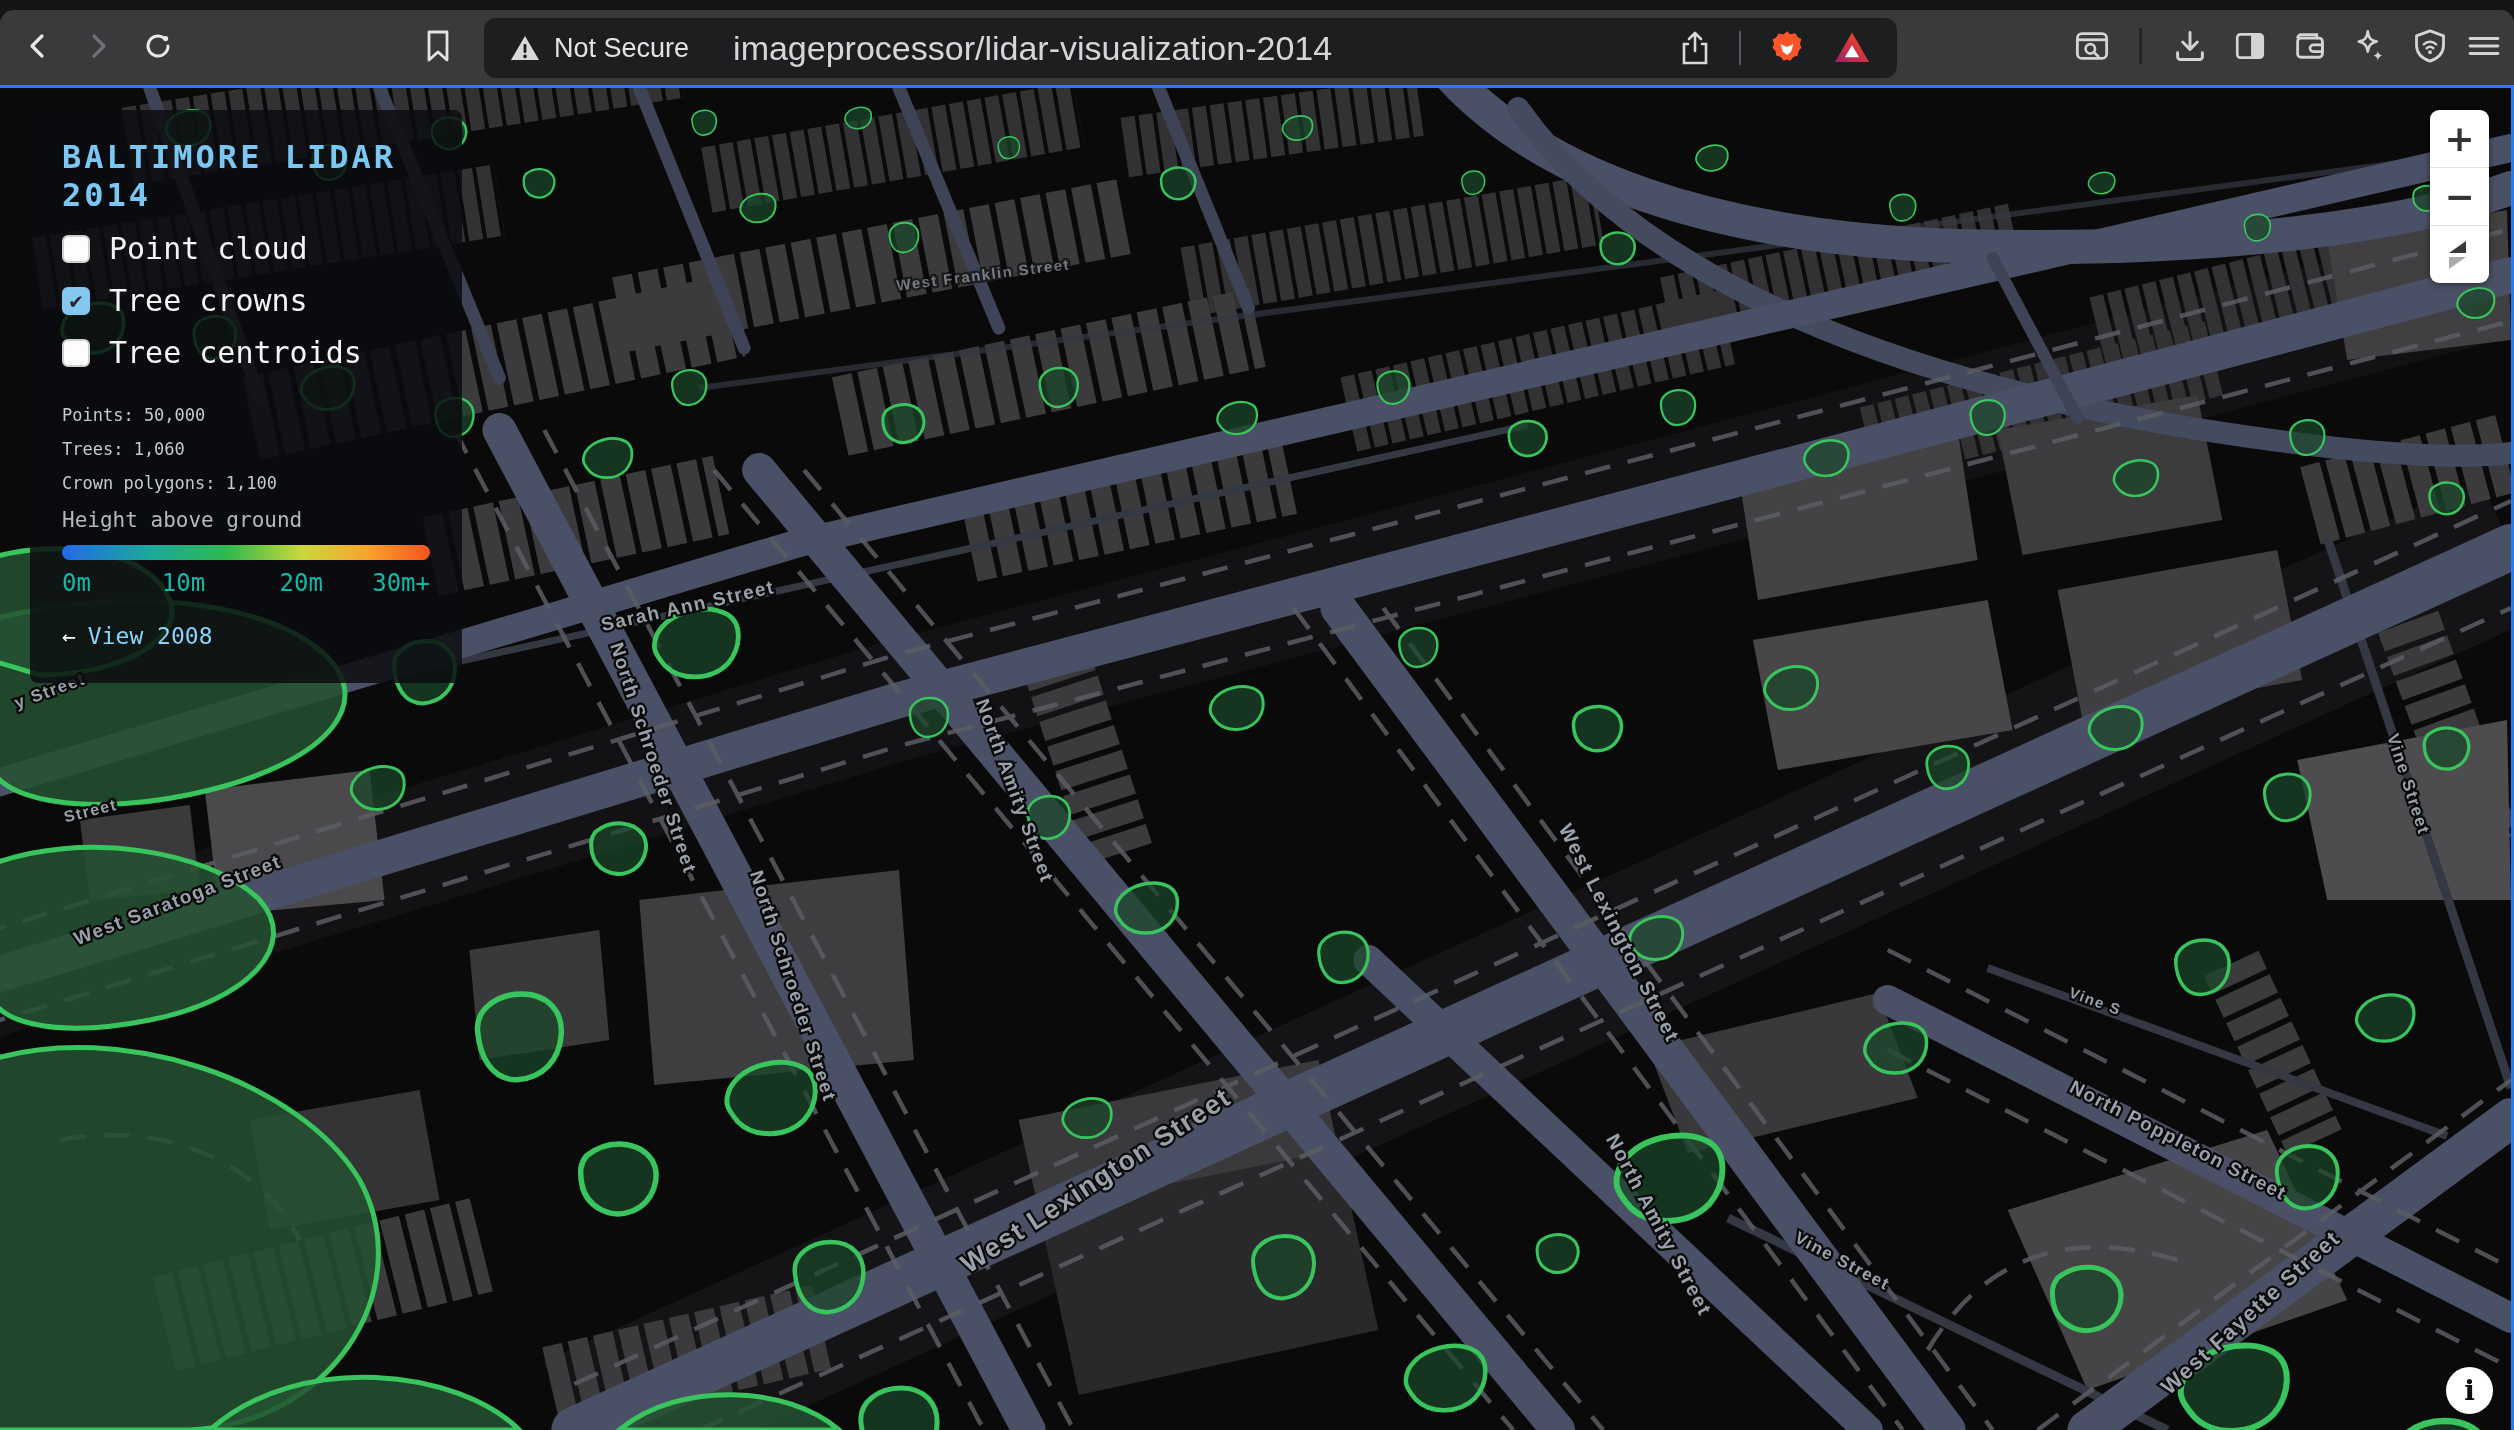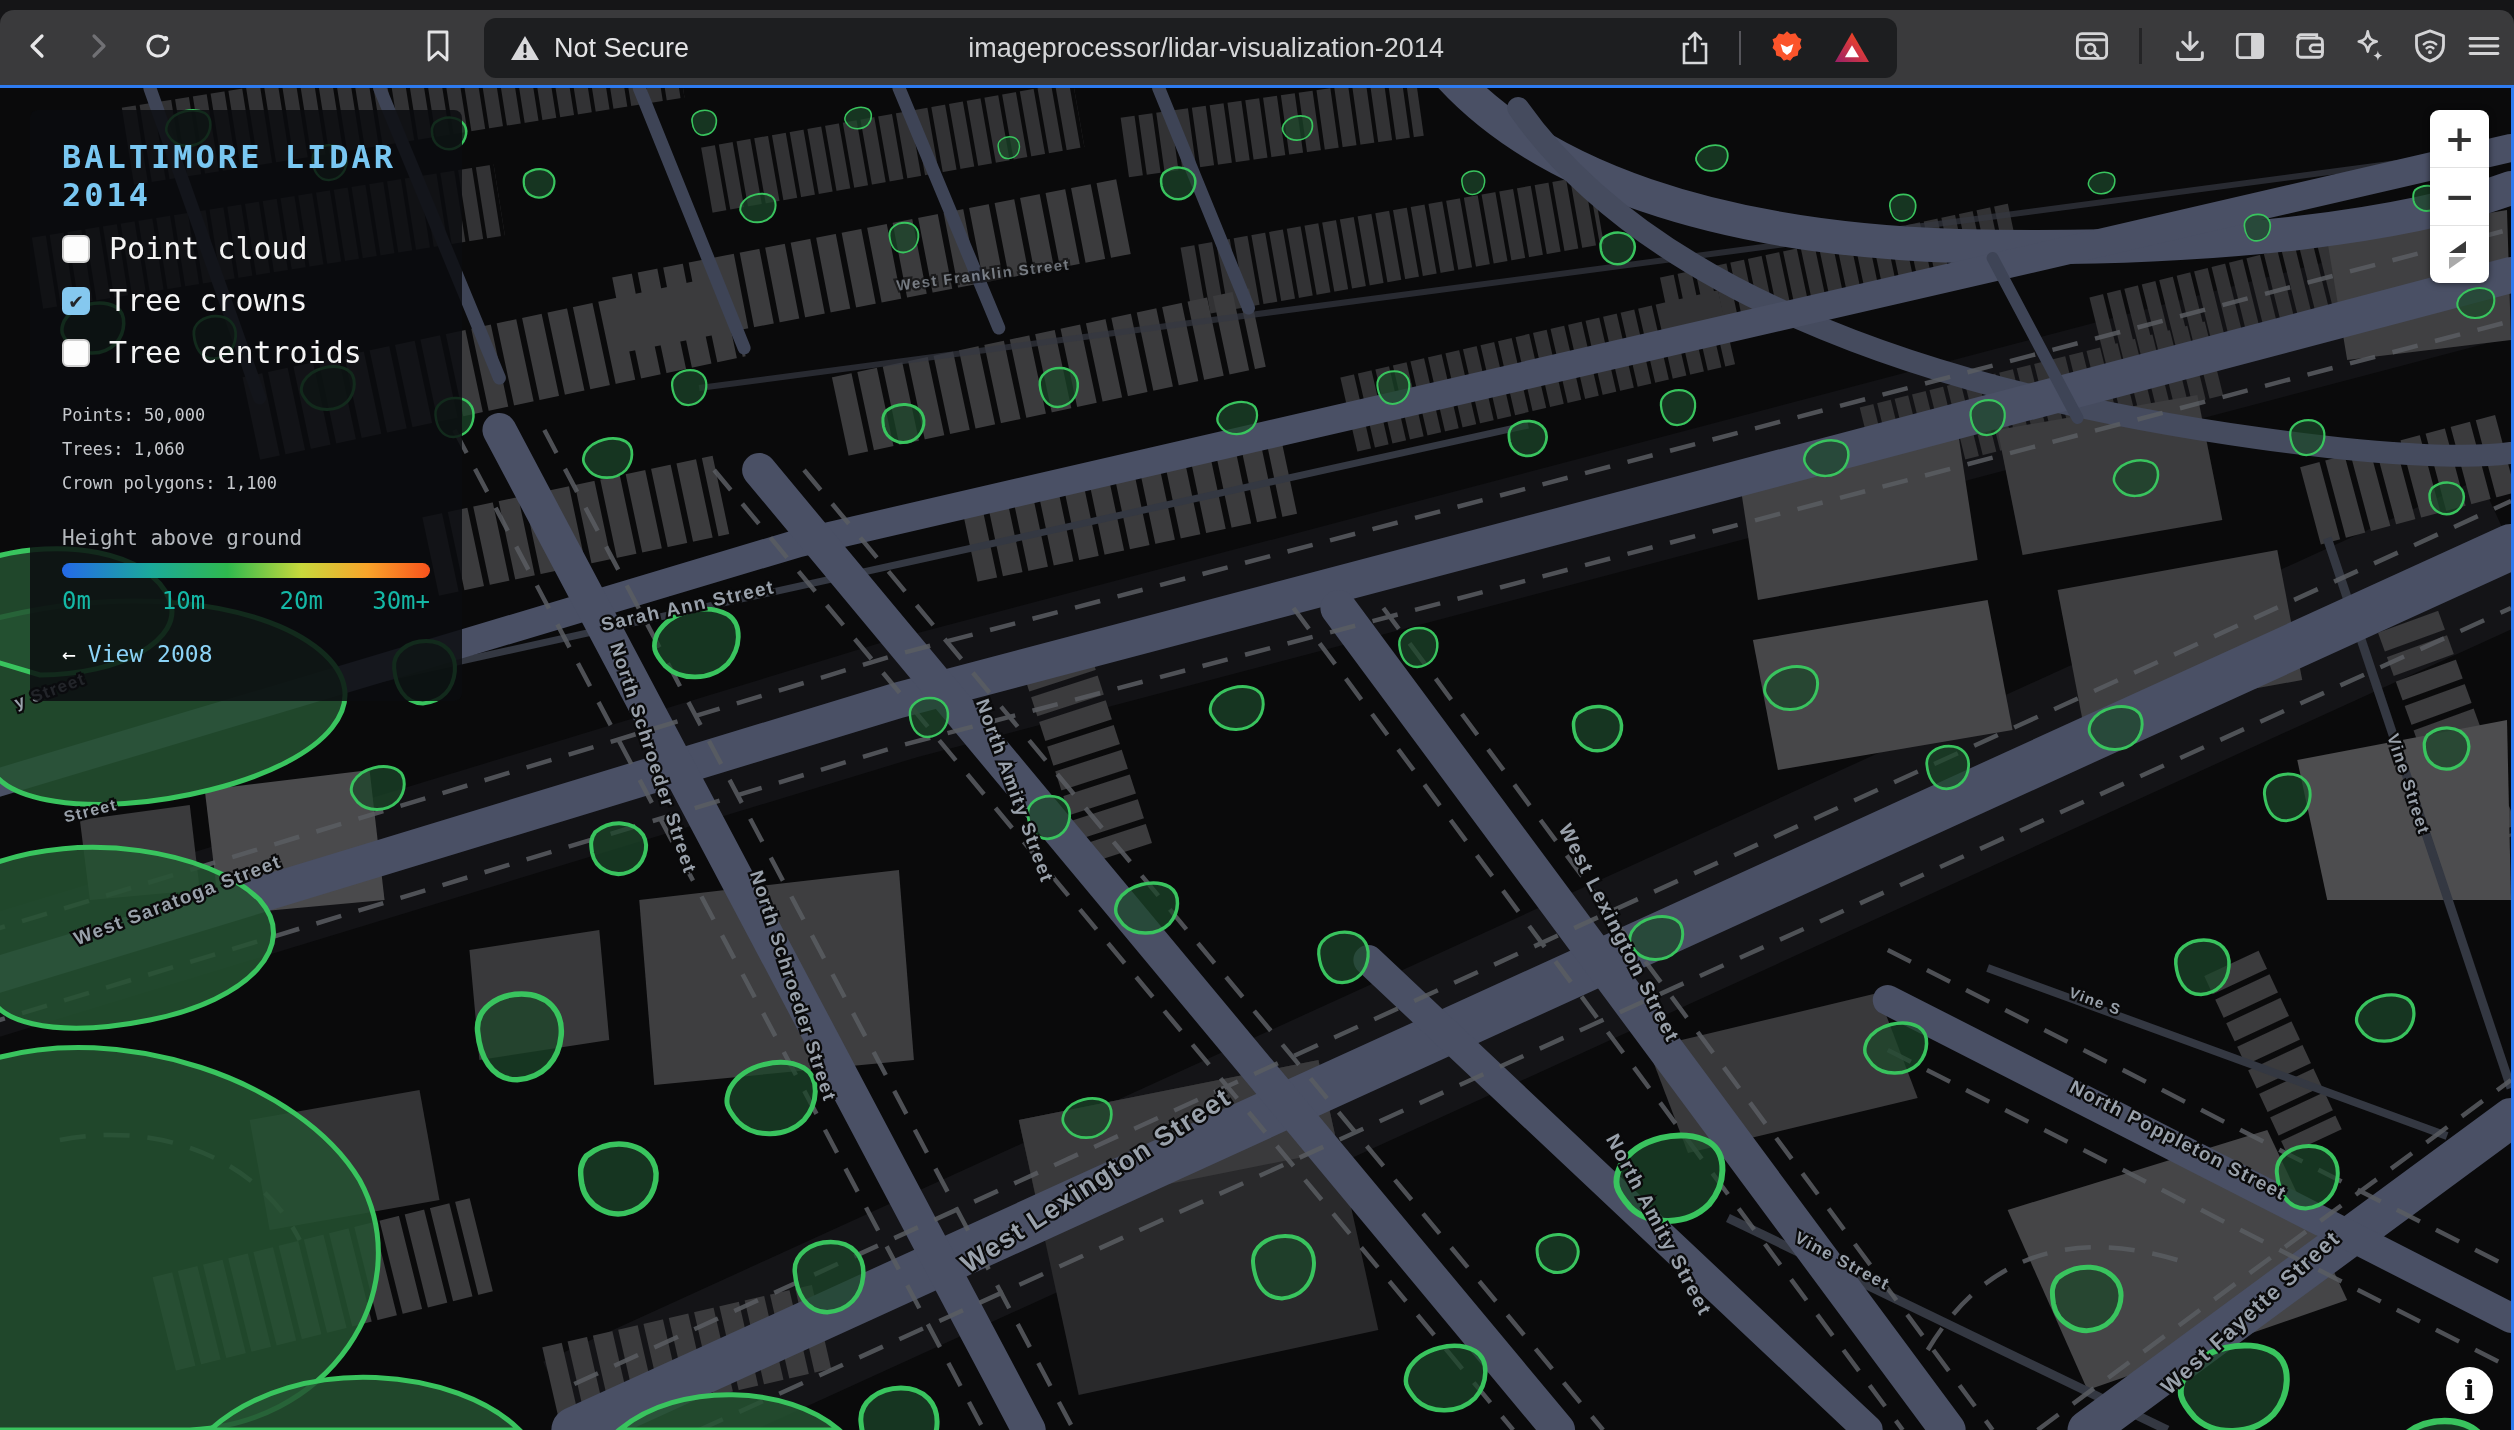--- a/index.html
+++ b/index.html
@@ -10,21 +10,21 @@
   .window { position:absolute; inset:0; }
   .toolbar { position:absolute; left:0; top:10px; width:2514px; height:75px;
              background:#3a3a3c; border-radius:14px 14px 0 0; }
   .nav-btn { position:absolute; top:14px; width:44px; height:44px; display:flex;
              align-items:center; justify-content:center; border-radius:8px; }
   .nav-btn svg { display:block; }
   .urlbar { position:absolute; left:484px; top:8px; width:1413px; height:60px;
             background:#1d1e20; border-radius:12px; display:flex; align-items:center;
             padding:12px 26px; color:#dcdcde; }
   .urlbar .sec-label { font-size:27px; color:#e3e3e5; margin:0 44px 0 14px; white-space:nowrap; }
-  .urlbar .url-text  { font-size:27px; color:#d5d6d8; flex:1; white-space:nowrap; overflow:hidden;text-align:center; }
+  .urlbar .url-text  { font-size:34px; color:#d5d6d8; flex:1; white-space:nowrap; overflow:hidden; }
   .pill-icons { display:flex; align-items:center; gap:28px; }
   .vdiv { width:2px; height:34px; background:#55555a; }
   .right-icons { position:absolute; top:14px; right:0; height:44px; }
   .ric { position:absolute; top:0; width:44px; height:44px; display:flex; align-items:center; justify-content:center; }
 
   
   .map-area { position:absolute; left:0; top:85px; width:2514px; height:1345px;
               background:#0a0a0b; border-top:3px solid #2e7bf0; border-right:3px solid #2e7bf0; }
   .map-area svg.scene { position:absolute; inset:0; width:100%; height:100%; }
 
@@ -38,21 +38,21 @@
   .panel-title { color:#79c7f2; font-size:32px; font-weight:bold; letter-spacing:3px; }
   .layer-row { display:flex; align-items:center; margin-top:17px; }
   .layer-row:first-of-type { margin-top:26px; }
   .cb { width:28px; height:28px; border-radius:6px; background:#fdfdfd; border:2px solid #cfcfcf;
         margin-right:19px; display:flex; align-items:center; justify-content:center;
         font-size:22px; color:#24262a; font-weight:bold; }
   .cb.checked { background:#85c8ef; border-color:#85c8ef; }
   .cb.checked::after { content:"✔"; }
   .layer-lbl { color:#f4f4f4; font-size:30px; }
   .stats { margin-top:28px; color:#c6c9cd; font-size:17px; line-height:34px; }
-  .legend { margin-top:26px; }
+  .legend { margin-top:8px; }
   .legend-title { color:#b4b8bd; font-size:21px; }
   .legend-bar { margin-top:13px; height:15px; border-radius:8px; width:368px; }
   .legend-ticks { position:relative; height:24px; margin-top:9px; width:368px;
                   color:#14b8a6; font-size:24px; }
   .legend-ticks span { position:absolute; top:0; }
   .lt0 { left:0; } .lt1 { left:33%; transform:translateX(-50%); }
   .lt2 { left:65%; transform:translateX(-50%); } .lt3 { right:0; }
   .view-link { margin-top:30px; display:flex; align-items:center; gap:12px; font-size:23px; }
   .view-link .arr { color:#ffffff; } .view-link .txt { color:#8bd3f7; }
 

